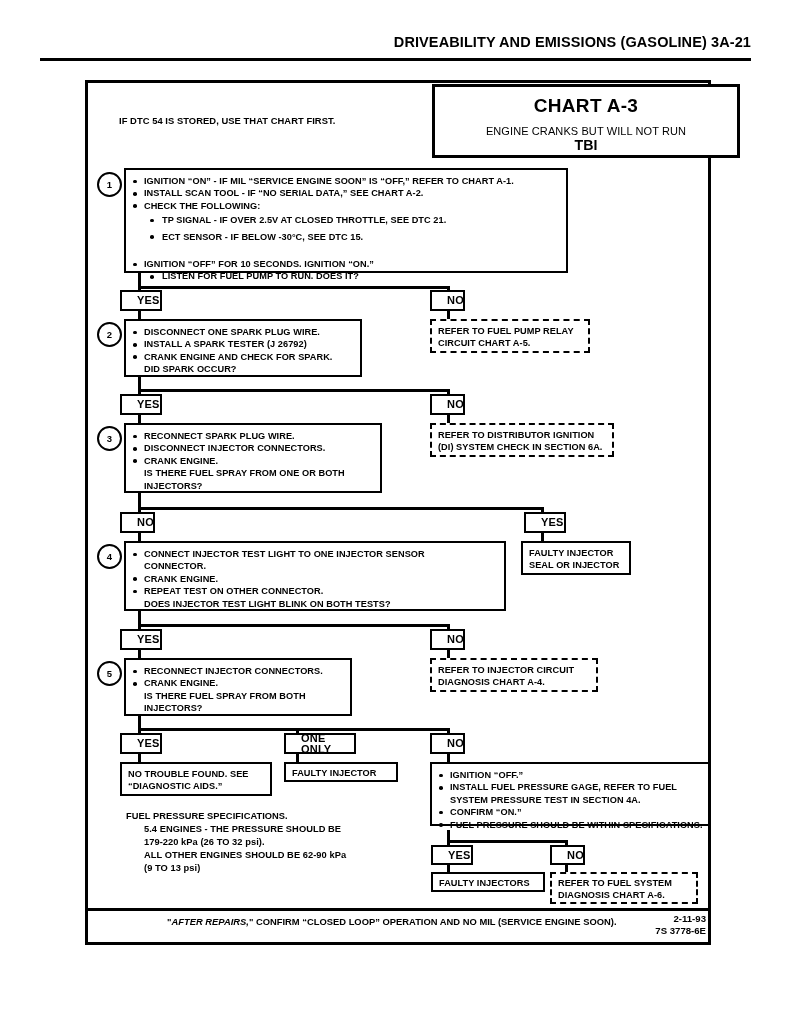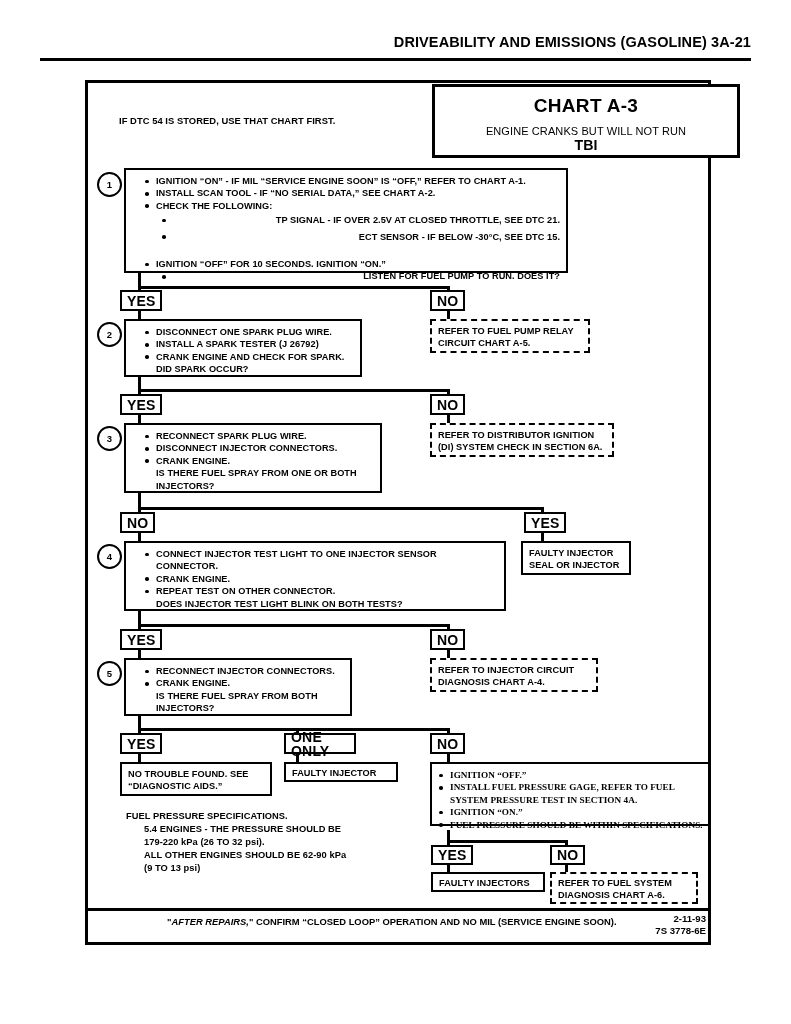--- a/index.html
+++ b/index.html
@@ -64,26 +64,26 @@
     line-height: 12.4px;
     letter-spacing: 0.05px;
   }
   .box.dashed { border: 2.5px dashed #000; }
 
   .tag {
     position: absolute;
     box-sizing: border-box;
     border: 2.5px solid #000;
     background: #fff;
-    font-size: 14px;
+    font-size: 11px;
     font-weight: bold;
     line-height: 1;
     display: flex;
     align-items: center;
-    padding-left: 5px;
+    padding-left: 15px;
     letter-spacing: 0.2px;
   }
 
   .stepnum {
     position: absolute;
     width: 21px;
     height: 21px;
     border: 2.2px solid #000;
     border-radius: 50%;
     background: #fff;
@@ -111,36 +111,35 @@
     position: absolute;
     left: 3px;
     top: 4.6px;
     width: 3.6px;
     height: 3.6px;
     border-radius: 50%;
     background: #000;
   }
   ul.blist > li.sub {
     padding-left: 32px;
-    text-align: right;
   }
   ul.blist > li.sub::before {
     content: "";
     position: absolute;
     left: 20px;
     top: 4.6px;
     width: 3.6px;
     height: 3.6px;
     border-radius: 50%;
     background: #000;
   }
   ul.blist > li.cont {
     padding-left: 14px;
   }
-  .box .inner { padding: 5px 6px 4px 16px; }
+  .box .inner { padding: 5px 6px 4px 4px; }
 
   
   .titlebox {
     position: absolute;
     border: 3px solid #000;
     background: #fff;
     box-sizing: border-box;
     text-align: center;
   }
   .title-main {
@@ -373,27 +372,27 @@
       <div>“DIAGNOSTIC AIDS.”</div>
     </div>
   </div>
 
   <div class="box" style="left:284px; top:762px; width:114px; height:20px;">
     <div class="inner" style="padding:3px 4px 3px 6px;">
       <div>FAULTY INJECTOR</div>
     </div>
   </div>
 
-  <div class="box" style="left:430px; top:762px; width:280px; height:64px;font-family:Liberation Serif, serif;">
+  <div class="box" style="left:430px; top:762px; width:280px; height:64px;">
     <div class="inner" style="padding:5px 4px 4px 4px;">
       <ul class="blist">
         <li class="bul">IGNITION “OFF.”</li>
         <li class="bul">INSTALL FUEL PRESSURE GAGE, REFER TO FUEL</li>
         <li class="cont">SYSTEM PRESSURE TEST IN SECTION 4A.</li>
-        <li class="bul">IGNITION “ON.”</li>
+        <li class="bul">CONFIRM “ON.”</li>
         <li class="bul">FUEL PRESSURE SHOULD BE WITHIN SPECIFICATIONS.</li>
       </ul>
     </div>
   </div>
 
   <div class="vline" style="left:447px; top:830px; height:10px;"></div>
   <div class="hline" style="left:447px; top:840px; width:121px;"></div>
   <div class="vline" style="left:447px; top:840px; height:6px;"></div>
   <div class="vline" style="left:565px; top:840px; height:6px;"></div>
 

